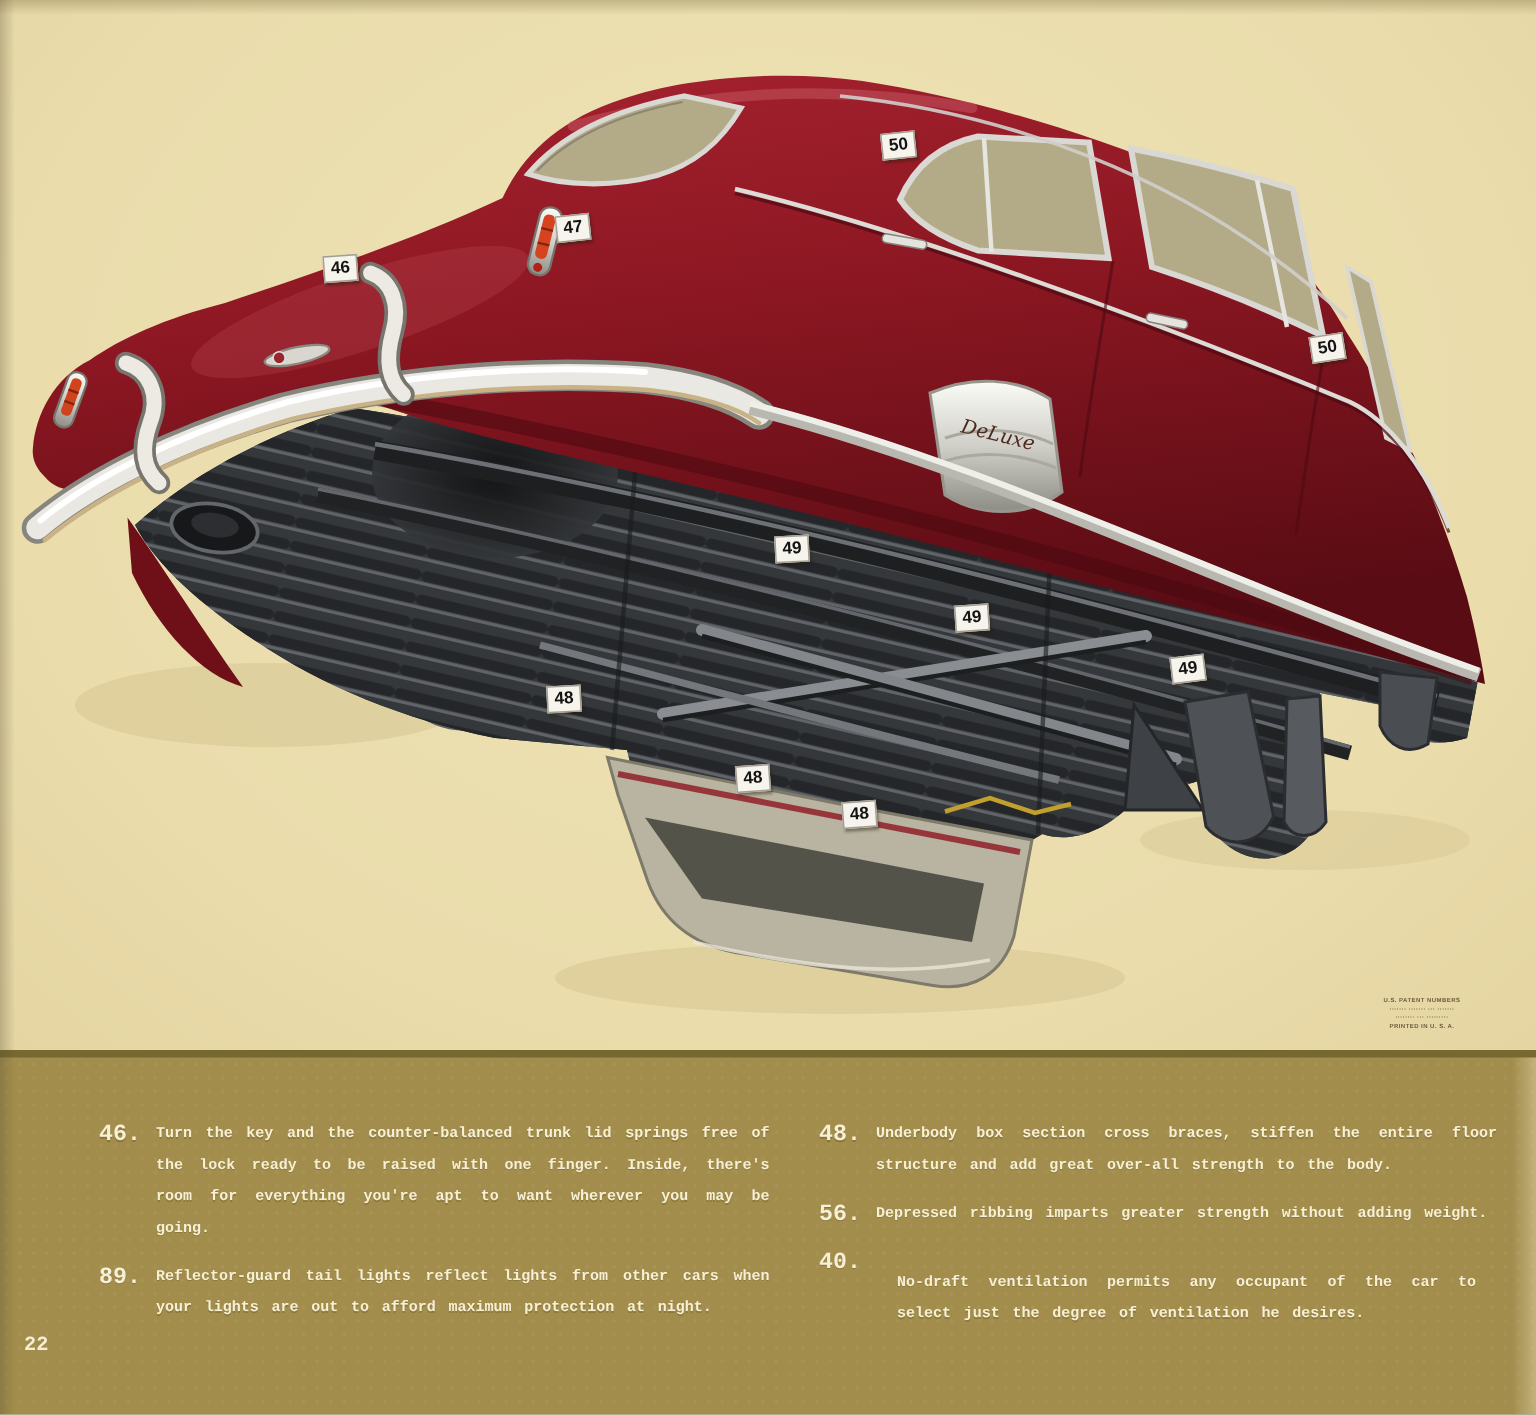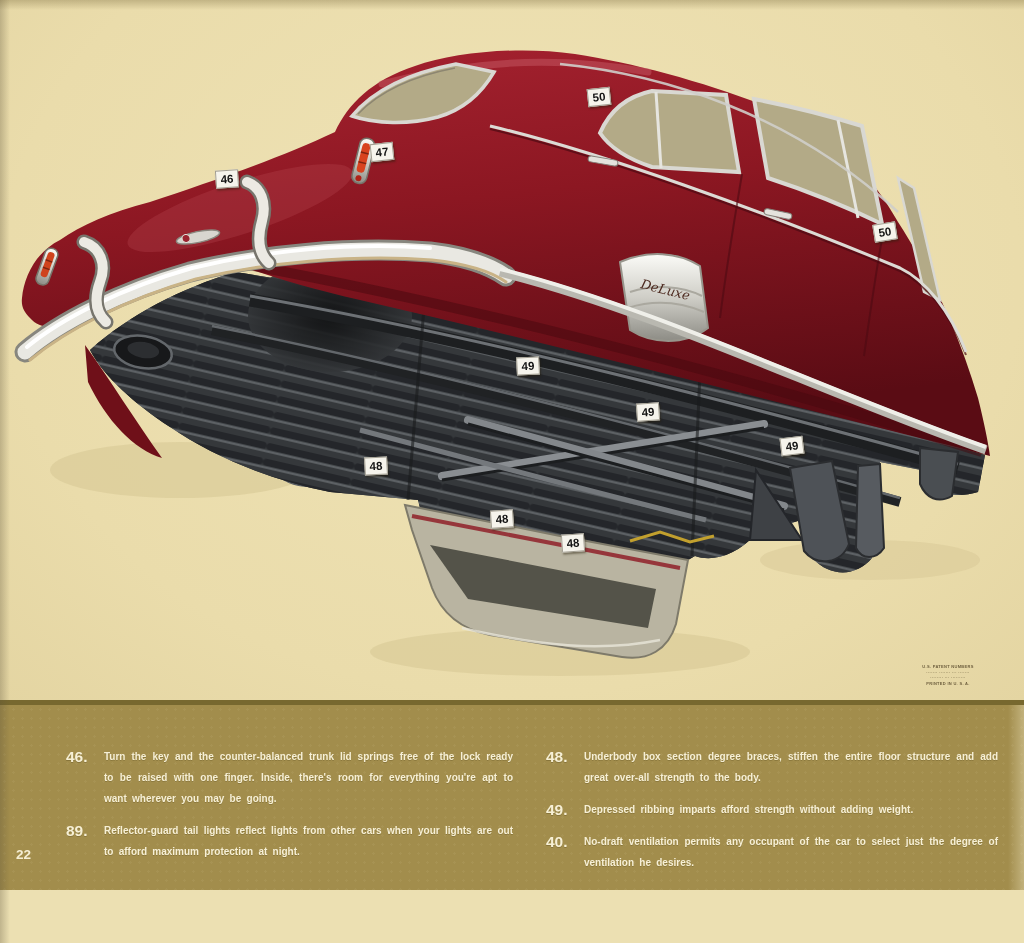--- a/index.html
+++ b/index.html
@@ -28,36 +28,37 @@
   }
 
   .fine-print{
     position:absolute;left:896px;top:664px;width:104px;z-index:20;
     font-size:4px;line-height:5.5px;letter-spacing:.3px;
     color:#6e5f3e;text-align:center;font-weight:bold;
   }
 
   
   .band{
-    position:absolute;left:0;top:700px;width:1024px;height:190px;box-sizing:border-box;
+    position:absolute;left:0;top:700px;width:1024px;height:243px;box-sizing:border-box;
     background:#a28d4c;border-top:5px solid #77682f;
     background-image:radial-gradient(rgba(255,250,220,.05) 1px, transparent 1.4px);
     background-size:9px 9px;
+    font-family:Liberation Mono, monospace;
   }
   .band::after{content:"";position:absolute;right:0;top:0;width:16px;height:100%;
     background:linear-gradient(to left,rgba(255,246,214,.35),rgba(255,246,214,0));}
   .cap-col{position:absolute;top:41px;}
   #col-left{left:66px;width:447px;}
   #col-right{left:546px;width:452px;}
   .cap-item{display:flex;margin-bottom:11px;}
   .cap-num{flex:none;width:38px;font-size:15.5px;font-weight:bold;color:#f7f0d6;line-height:21px;
     text-shadow:0 1px 0 rgba(90,75,30,.35);}
   .cap-text{flex:1;font-size:10px;font-weight:bold;color:#f7f0d6;line-height:21px;
     text-align:justify;word-spacing:2.5px;text-shadow:0 1px 0 rgba(90,75,30,.3);}
-  .page-num{position:absolute;left:16px;bottom:28px;font-size:13.5px;font-weight:bold;color:#f5eed4;}
+  .page-num{position:absolute;left:16px;bottom:38px;font-size:13.5px;font-weight:bold;color:#f5eed4;}
 </style>
 </head>
 <body>
 
 <div class="page">
 
   <div class="art-area">
     <svg width="1024" height="700" viewBox="0 0 1024 700">
       <defs>
         <linearGradient id="bodyGrad" x1="0" y1="0" x2="0.25" y2="1">
@@ -260,27 +261,27 @@
           <p class="cap-text" style="margin: 0px;">Turn the key and the counter-balanced trunk lid springs free of the lock ready to be raised with one finger. Inside, there's room for everything you're apt to want wherever you may be going.</p>
         </article>
         <article class="cap-item">
           <span class="cap-num">89.</span>
           <p class="cap-text" style="margin: 0px;">Reflector-guard tail lights reflect lights from other cars when your lights are out to afford maximum protection at night.</p>
         </article>
       </div>
     <div class="cap-col" id="col-right">
         <article class="cap-item">
           <span class="cap-num">48.</span>
-          <p class="cap-text" style="margin: 0px;">Underbody box section degree braces, stiffen the entire floor structure and add great over-all strength to the body.</p>
-        </article>
-        <article class="cap-item">
-          <span class="cap-num">49.</span>
-          <p class="cap-text" style="margin: 0px;">Depressed ribbing imparts afford strength without adding weight.</p>
+          <p class="cap-text" style="margin: 0px;">Underbody box section cross braces, stiffen the entire floor structure and add great over-all strength to the body.</p>
+        </article>
+        <article class="cap-item">
+          <span class="cap-num">56.</span>
+          <p class="cap-text" style="margin: 0px;">Depressed ribbing imparts greater strength without adding weight.</p>
         </article>
         <article class="cap-item">
           <span class="cap-num">40.</span>
-          <p class="cap-text" style="margin: 0px;">No-draft ventilation permits any occupant of the car to select just the degree of ventilation he desires.</p>
+          <p class="cap-text" style="margin: 14px;">No-draft ventilation permits any occupant of the car to select just the degree of ventilation he desires.</p>
         </article>
       </div>
     <div class="page-num">22</div>
   </div>
 
 </div>
 
 </body></html>

